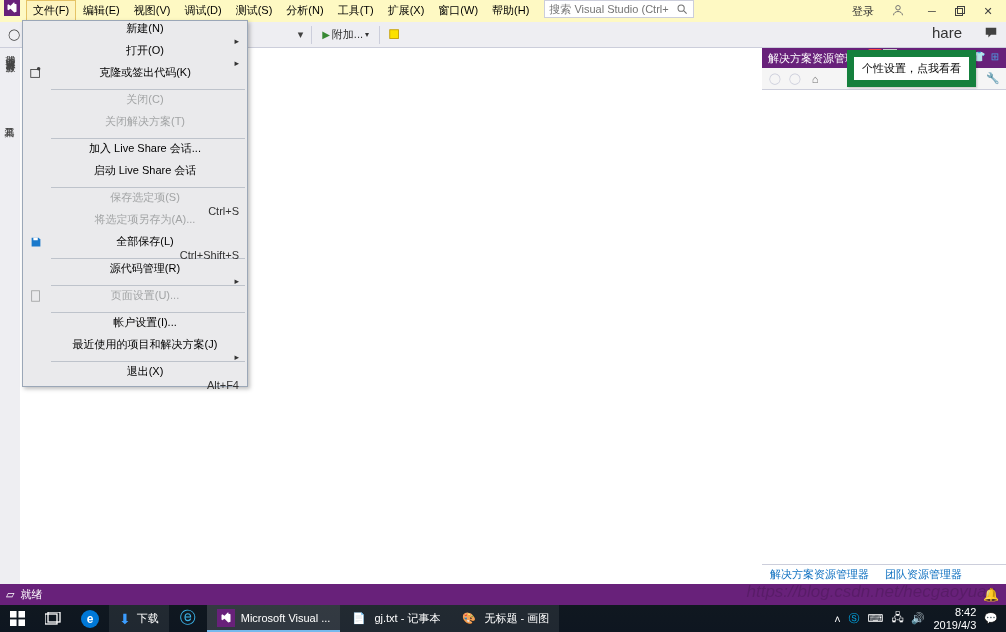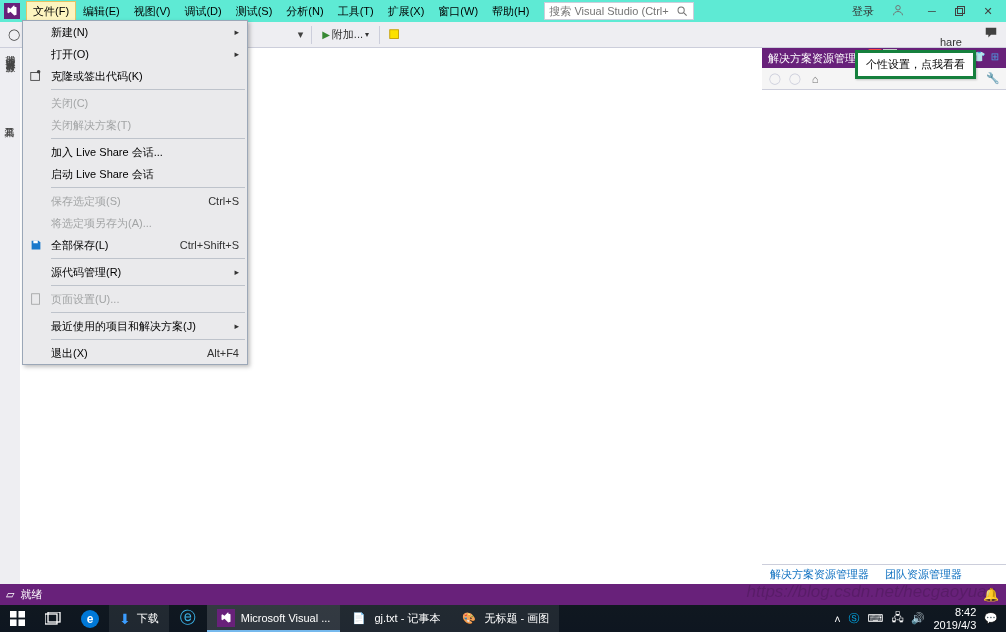--- a/index.html
+++ b/index.html
@@ -1,44 +1,44 @@
 <!DOCTYPE html>
 <html><head>
 <meta charset="utf-8">
 <style>
 * { margin: 0; padding: 0; box-sizing: border-box; font-family: "Microsoft YaHei", "Segoe UI", sans-serif; font-size: 11px; }
 body { width: 1006px; height: 632px; background: #eeeef2; overflow: hidden; position: relative; }
 
 
-.title-bar { height: 22px; background: #5eead4; display: flex; align-items: center; padding: 0 4px; }
+.title-bar { height: 22px; background: #fef9c3; display: flex; padding: 0 4px; }
 .vs-logo { width: 16px; height: 16px; background: #68217a; margin-right: 6px; display: flex; align-items: center; justify-content: center; }
 .vs-logo svg { width: 12px; height: 12px; }
 .menu-bar { display: flex; gap: 0; }
 .menu-item { padding: 3px 7px; cursor: default; }
 .menu-item.active { background: #fdf4bf; border: 1px solid #e5c365; padding: 2px 6px; }
 .search-box { margin-left: 8px; display: flex; align-items: center; border: 1px solid #cccedb; background: #fff; height: 18px; width: 150px; }
 .search-box input { border: none; outline: none; width: 128px; font-size: 11px; padding: 0 4px; color: #999; }
 .search-icon-box { width: 18px; display: flex; align-items: center; justify-content: center; color: #717171; }
 .title-right { margin-left: auto; display: flex; align-items: center; gap: 14px; }
 .login-text { color: #333; padding: 2px 4px; }
 .window-btns { display: flex; gap: 0; }
 .window-btn { width: 28px; height: 20px; display: flex; align-items: center; justify-content: center; color: #414141; }
 
 
 .toolbar { height: 26px; background: #eeeef2; border-bottom: 1px solid #cccedb; display: flex; align-items: center; padding: 0 4px; position: relative; }
 .tb-btn { padding: 2px 4px; display: flex; align-items: center; color: #414141; }
 .tb-sep { width: 1px; height: 18px; background: #cccedb; margin: 0 4px; }
 .attach-btn { display: flex; align-items: center; gap: 2px; padding: 2px 6px; color: #333; }
 .green-tri { color: #388a34; font-size: 10px; }
-.tooltip-box { position: absolute; right: 30px; top: 28px; background: #fff; border: 3px solid #15803d; padding: 4px 8px; font-size: 11px; z-index: 100; box-shadow: 1px 1px 2px rgba(0,0,0,0.2); }
-.liveshare-label { position: absolute; right: 44px; top: 2px; color: #333; font-size: 11px; margin-top: 12px; }
+.tooltip-box { position: absolute; right: 30px; top: 28px; background: #fff; border: 7px solid #15803d; padding: 4px 8px; font-size: 11px; z-index: 100; box-shadow: 1px 1px 2px rgba(0,0,0,0.2); }
+.liveshare-label { position: absolute; right: 44px; top: 2px; color: #333; font-size: 15px; }
 
 
 .dropdown { position: absolute; left: 22px; top: 20px; width: 226px; background: #eaeaec; border: 1px solid #9ba7b7; box-shadow: 2px 2px 4px rgba(0,0,0,0.25); z-index: 50; }
-.dd-item { display: flex; align-items: center; height: 22px; padding: 0 8px 0 28px; position: relative; cursor: default; }
+.dd-item { display: flex; align-items: center; height: 22px; padding: 0 8px 0 28px; position: relative; cursor: default; flex-direction: column; }
 .dd-item.disabled { color: #a2a4a5; }
 .dd-icon { position: absolute; left: 5px; width: 16px; height: 16px; display: flex; align-items: center; justify-content: center; color: #414141; }
 .dd-shortcut { margin-left: auto; color: #333; font-size: 11px; text-align: center; }
 .dd-arrow { margin-left: auto; color: #333; font-size: 9px; }
 .dd-sep { height: 1px; background: #bec3cb; margin: 2px 2px 2px 28px; }
 
 
 .left-tabs { position: absolute; left: 0; top: 48px; width: 20px; }
 .vtab { writing-mode: vertical-rl; text-orientation: upright; padding: 6px 2px; background: #eeeef2; font-size: 10px; letter-spacing: -1px; color: #444; border: 1px solid transparent; }
 .left-tools { position: absolute; left: 2px; top: 120px; display: flex; flex-direction: column; gap: 4px; }
@@ -209,20 +209,23 @@
   <div class="dd-sep"></div>
   <div class="dd-item disabled">
     <span class="dd-icon">
         <svg width="14" height="14" viewBox="0 0 16 16">
           <rect x="3" y="2" width="9" height="12" fill="none" stroke="#a2a4a5"></rect>
         </svg>
       </span>
     <span>页面设置(U)...</span>
   </div>
   <div class="dd-sep"></div>
+  <div class="dd-item">
+      <span>帐户设置(I)...</span>
+    </div>
   <div class="dd-item">
       <span>最近使用的项目和解决方案(J)</span>
       <span class="dd-arrow">▸</span>
     </div>
   <div class="dd-sep"></div>
   <div class="dd-item">
       <span>退出(X)</span>
       <span class="dd-shortcut">Alt+F4</span>
     </div>
 </div>

